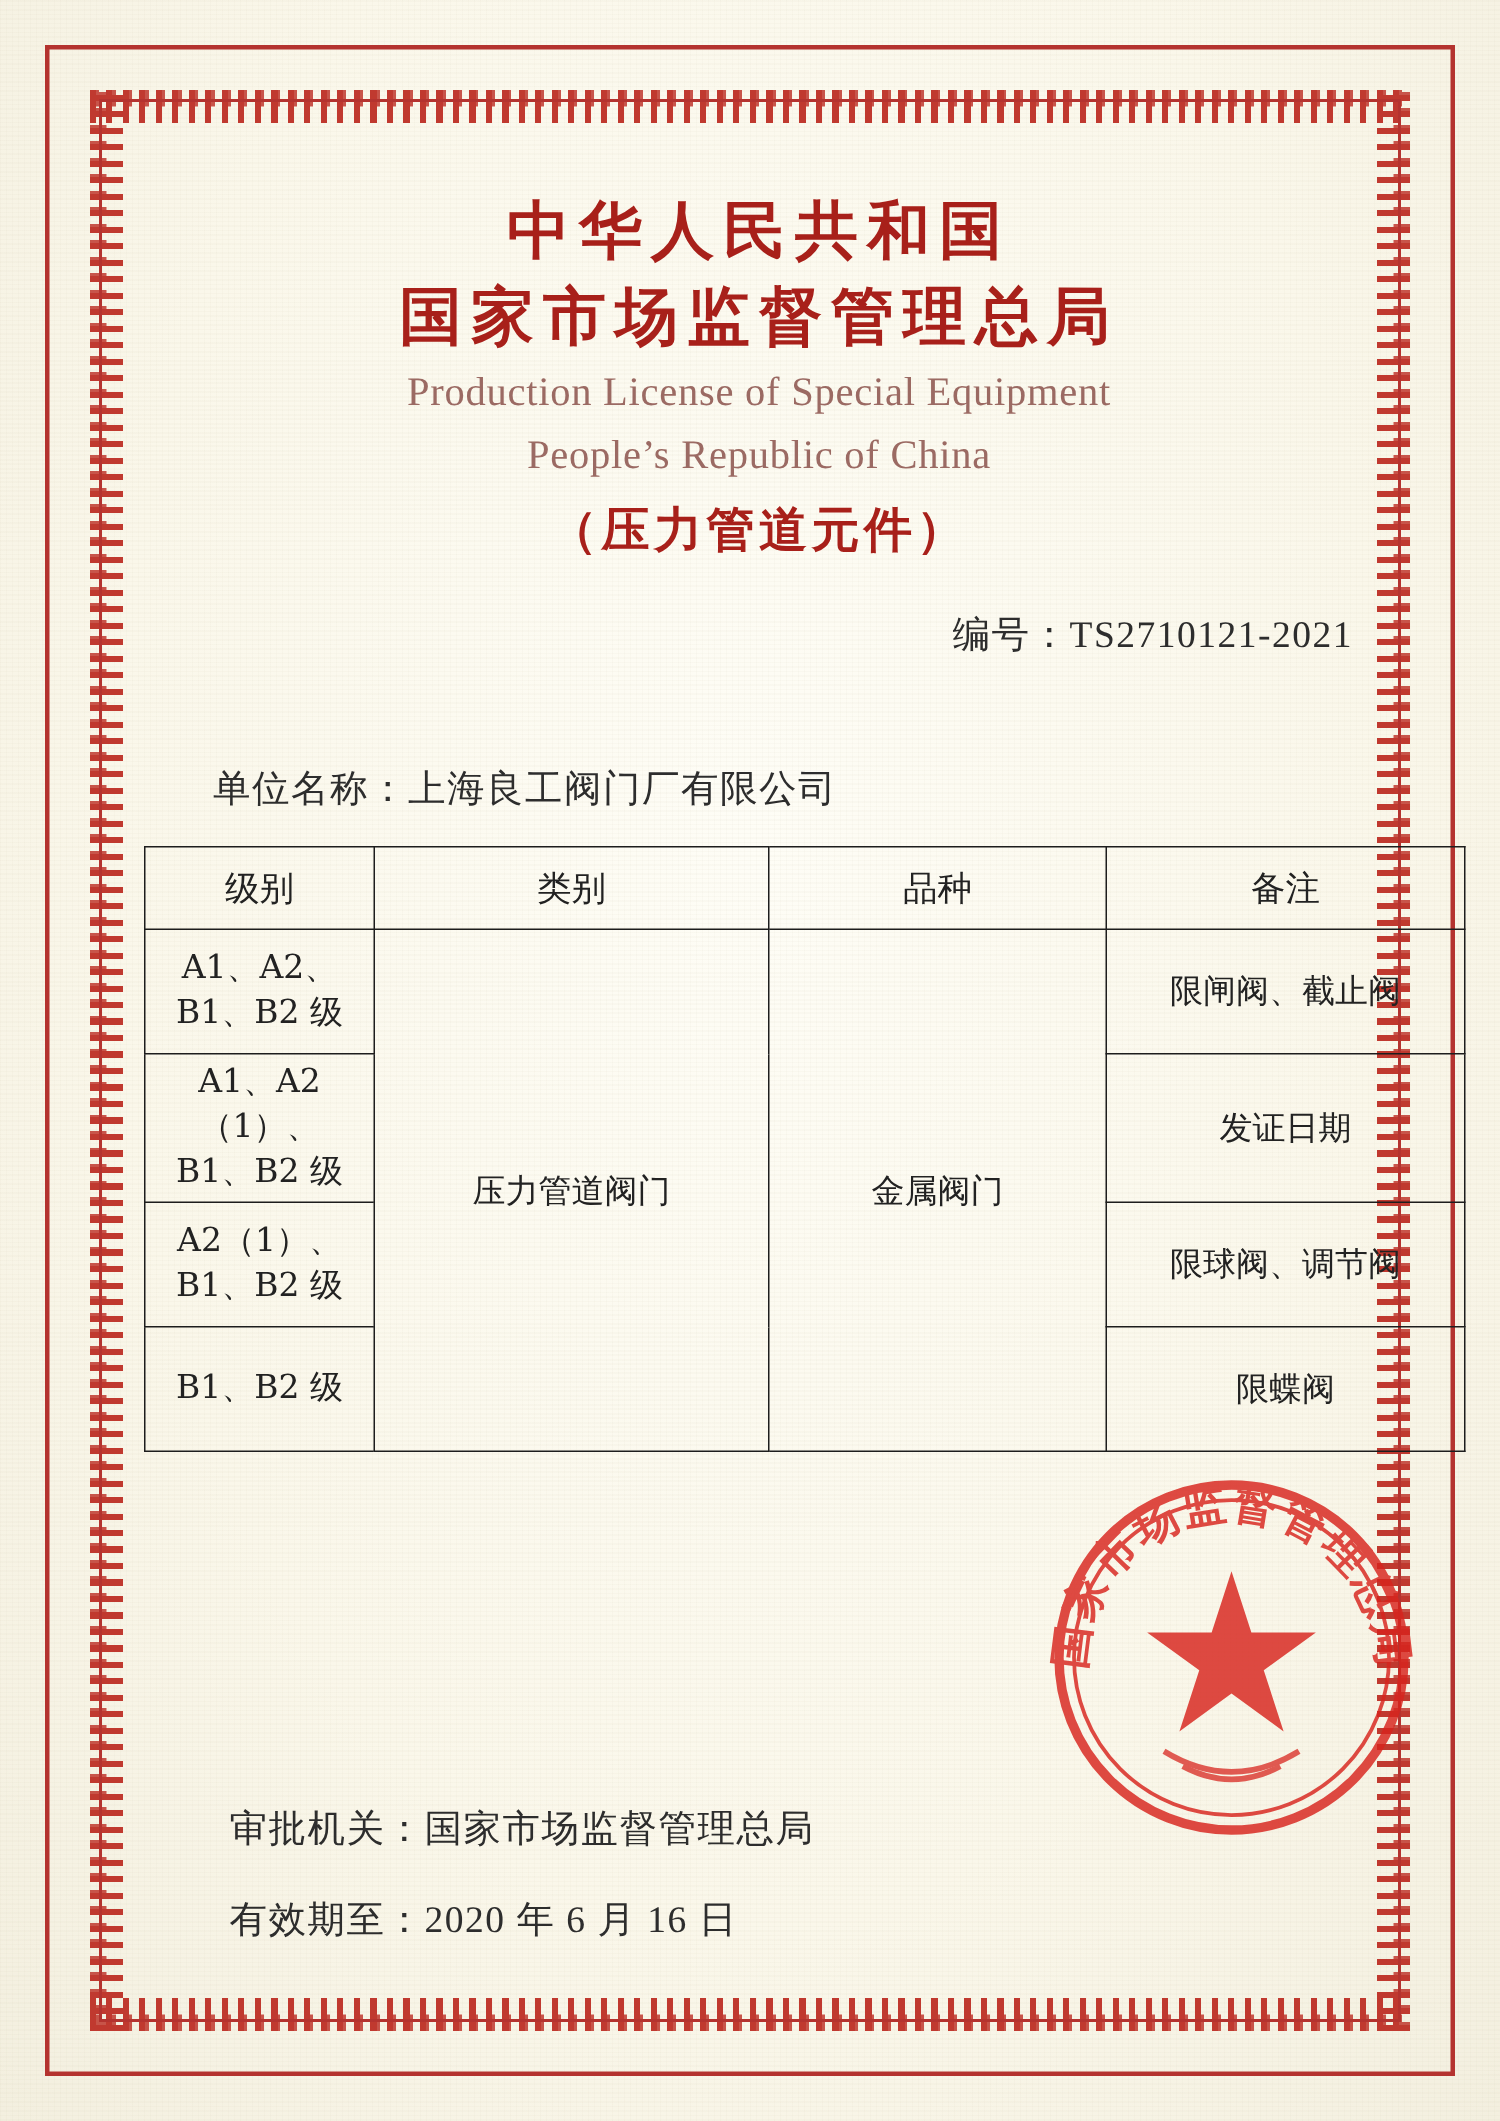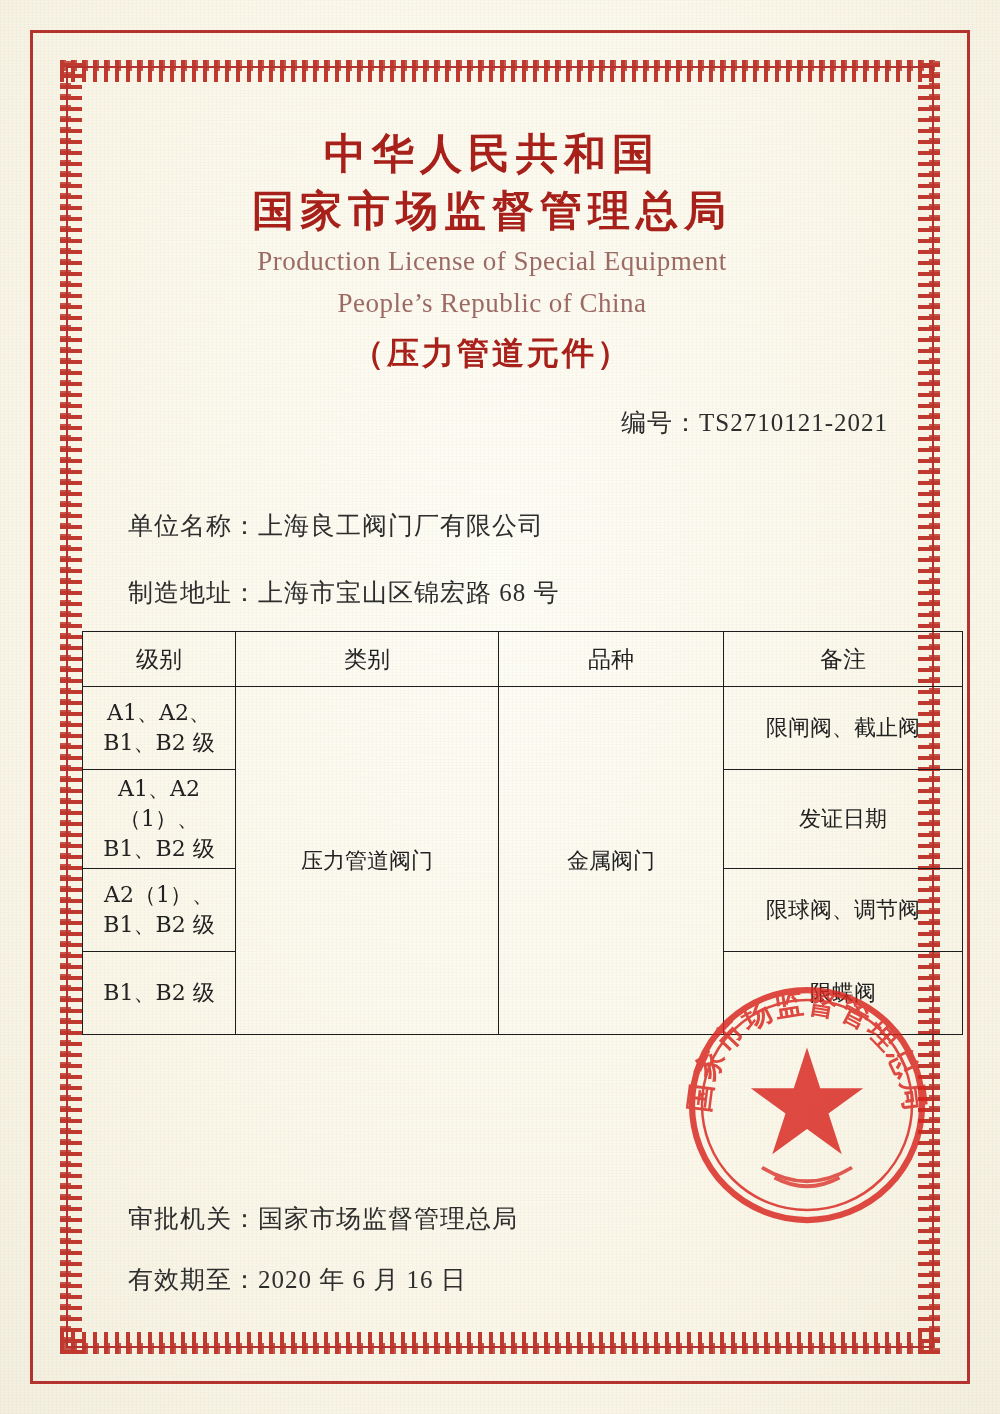--- a/index.html
+++ b/index.html
@@ -69,21 +69,21 @@
     top: 66px;
     right: 66px;
     bottom: 66px;
     border: 2px solid #b4332f;
     box-sizing: border-box;
   }
 
   
   .content {
     position: absolute;
-    left: 82px;
+    left: 96px;
     top: 96px;
     width: 820px;
     bottom: 96px;
   }
 
   .title-cn-1, .title-cn-2 {
     text-align: center;
     color: #a8201a;
     font-family: "DejaVu Serif", "Liberation Serif", serif;
     font-weight: bold;
@@ -165,21 +165,21 @@
   .footer {
     position: absolute;
     left: 0;
     right: 0;
     bottom: 22px;
     padding-left: 46px;
     font-size: 25px;
     color: #2d2d2d;
     letter-spacing: 1px;
   }
-  .footer .line { margin-top: 28px; display: flex; }
+  .footer .line { margin-top: 28px; display: flex; margin-left: 11px; }
   .footer .left-col  { width: 430px; }
   .footer .right-col { flex: 1; }
 
   
   .seal {
     position: absolute;
     left: 600px;
     bottom: 88px;
     width: 250px;
     height: 250px;
@@ -202,23 +202,20 @@
   <div class="title-en-1">Production License of Special Equipment</div>
   <div class="title-en-2">People’s Republic of China</div>
   <div class="title-sub">（压力管道元件）</div>
 
   <div class="serial-row">
     <span>编号：</span><span>TS2710121-2021</span>
   </div>
 
   <div class="field-row first">
     <span>单位名称：</span><span>上海良工阀门厂有限公司</span>
-  </div>
-  <div class="field-row">
-    <span>制造地址：</span><span>上海市宝山区锦宏路 68 号</span>
   </div>
 
 
   <table class="license-table">
     <thead>
       <tr>
         <th class="col-level">级别</th>
         <th class="col-type">类别</th>
         <th class="col-kind">品种</th>
         <th class="col-remark">备注</th>

